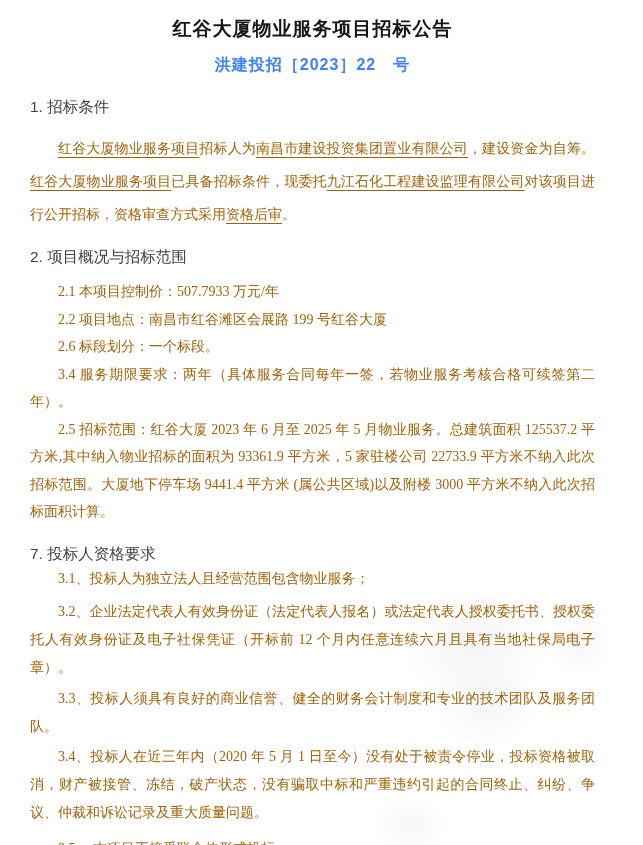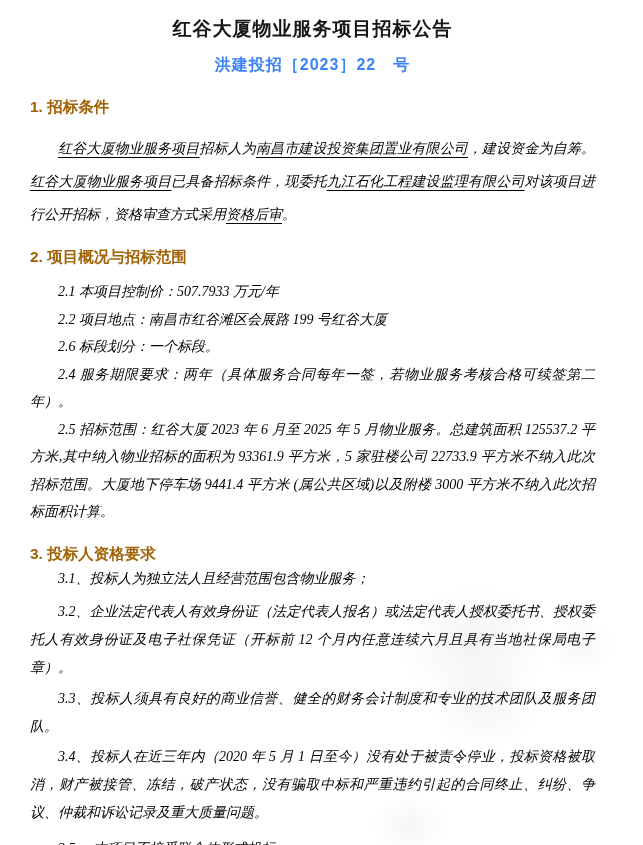--- a/index.html
+++ b/index.html
@@ -57,34 +57,33 @@
     text-align: center;
     font-family: "Liberation Sans", "DejaVu Sans", sans-serif;
     font-weight: 700;
     font-size: 16px;
     letter-spacing: 1px;
     color: #3b82f6;
   }
   .sec-heading {
     margin: 21px 0 0 0;
     font-family: "Liberation Sans", "DejaVu Sans", sans-serif;
-    font-weight: 700;
+    font-weight: 400;
     font-size: 15.5px;
-    color: #a16207;
+    color: #404040;
   }
   .sec-heading.h2 { margin-top: 16px; }
   .sec-heading.h3 { margin-top: 18px; }
 
   p.body {
     margin: 0;
     font-size: 14px;
     text-align: justify;
     text-indent: 2em;
-    color: #000000;
-    font-style: italic;
+    color: #a16207;
   }
   p.p-conditions {
     margin-top: 14px;
     line-height: 33px;
   }
   p.clause2 { line-height: 27.5px; }
   p.clause2.first { margin-top: 10px; }
   p.clause3 { line-height: 28px; }
   p.c31 { }
   p.c32 { margin-top: 5px; }
@@ -113,24 +112,24 @@
 
   <h2 class="sec-heading h1">1. 招标条件</h2>
 
   <p class="body p-conditions"><span class="u">红谷大厦物业服务项目</span><span>招标人为</span><span class="u">南昌市建设投资集团置业有限公司</span><span>，建设资金为自筹。</span><span class="u">红谷大厦物业服务项目</span><span>已具备招标条件，现委托</span><span class="u">九江石化工程建设监理有限公司</span><span>对该项目进行公开招标，资格审查方式采用</span><span class="u">资格后审</span><span>。</span></p>
 
   <h2 class="sec-heading h2">2. 项目概况与招标范围</h2>
 
   <p class="body clause2 first">2.1 本项目控制价：507.7933 万元/年</p>
   <p class="body clause2">2.2 项目地点：南昌市红谷滩区会展路 199 号红谷大厦</p>
   <p class="body clause2">2.6 标段划分：一个标段。</p>
-  <p class="body clause2">2.4 服务期限要求：两年（具体服务合同每年一签，若物业服务考核合格可续签第二年）。</p>
+  <p class="body clause2">3.4 服务期限要求：两年（具体服务合同每年一签，若物业服务考核合格可续签第二年）。</p>
   <p class="body clause2">2.5 招标范围：红谷大厦 2023 年 6 月至 2025 年 5 月物业服务。总建筑面积 125537.2 平方米,其中纳入物业招标的面积为 93361.9 平方米，5 家驻楼公司 22733.9 平方米不纳入此次招标范围。大厦地下停车场 9441.4 平方米 (属公共区域)以及附楼 3000 平方米不纳入此次招标面积计算。</p>
 
-  <h2 class="sec-heading h3">3. 投标人资格要求</h2>
+  <h2 class="sec-heading h3">7. 投标人资格要求</h2>
 
   <p class="body clause3 c31">3.1、投标人为独立法人且经营范围包含物业服务；</p>
   <p class="body clause3 c32">3.2、企业法定代表人有效身份证（法定代表人报名）或法定代表人授权委托书、授权委托人有效身份证及电子社保凭证（开标前 12 个月内任意连续六月且具有当地社保局电子章）。</p>
   <p class="body clause3 c33">3.3、投标人须具有良好的商业信誉、健全的财务会计制度和专业的技术团队及服务团队。</p>
   <p class="body clause3 c34">3.4、投标人在近三年内（2020 年 5 月 1 日至今）没有处于被责令停业，投标资格被取消，财产被接管、冻结，破产状态，没有骗取中标和严重违约引起的合同终止、纠纷、争议、仲裁和诉讼记录及重大质量问题。</p>
   <p class="body clause3 c35">3.5、 本项目不接受联合体形式投标。</p>
 
 </div>
 
 </body></html>

